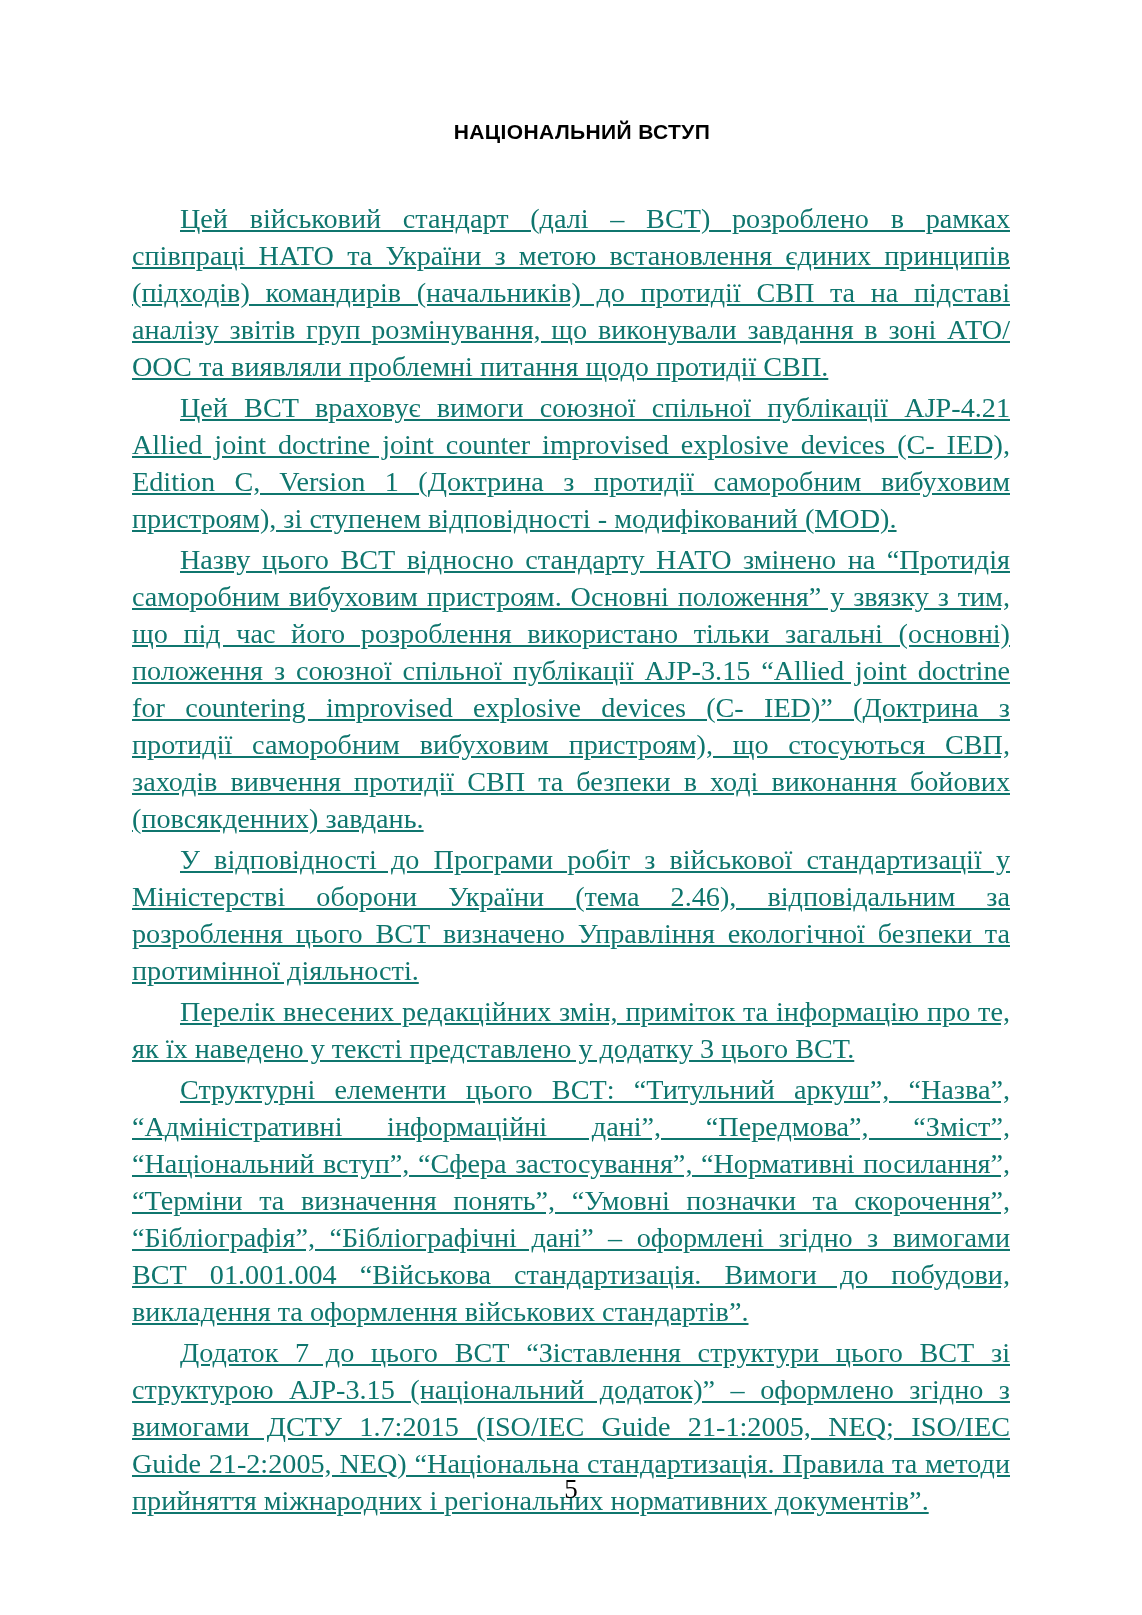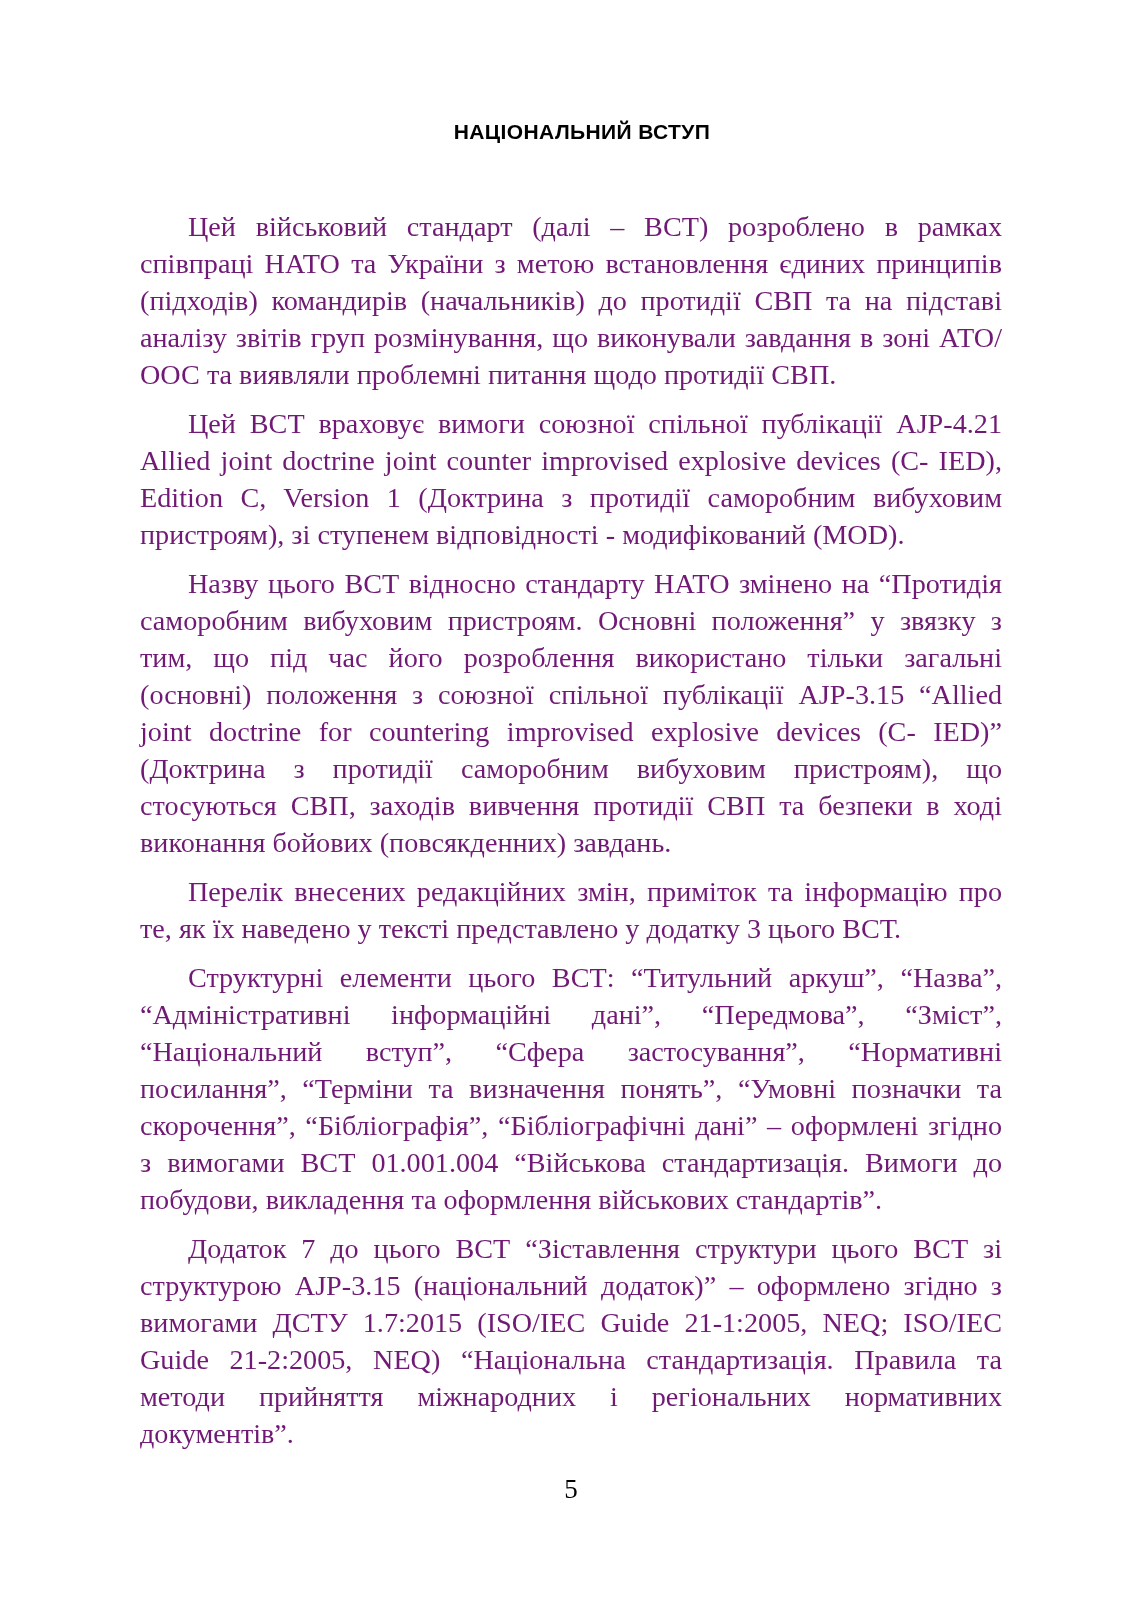--- a/index.html
+++ b/index.html
@@ -36,30 +36,31 @@
     color: #000000;
     padding-left: 11px;
   }
   .body-block {
     position: absolute;
     top: 196px;
     left: 128px;
     width: 886px;
   }
   p.para {
-    margin: 12px;
+    margin: 4px;
     padding: 0;
     text-align: justify;
     text-justify: inter-word;
     text-indent: 48px;
     font-family: "Liberation Serif", serif;
     font-size: 28.2px;
     line-height: 37px;
-    color: #701a75;
+    color: #0f766e;
     hyphens: none;
+    text-decoration: underline;
     -webkit-hyphens: none;
   }
   .page-number {
     position: absolute;
     top: 1474px;
     left: 0;
     width: 1142px;
     text-align: center;
     font-family: "Liberation Serif", serif;
     font-size: 27px;
@@ -70,20 +71,21 @@
 <body>
 
 <div class="page">
 
   <div class="doc-title">НАЦІОНАЛЬНИЙ ВСТУП</div>
 
   <div class="body-block">
     <p class="para">Цей військовий стандарт (далі – ВСТ) розроблено в рамках співпраці НАТО та України з метою встановлення єдиних принципів (підходів) командирів (начальників) до протидії СВП та на підставі аналізу звітів груп розмінування, що виконували завдання в зоні АТО/ООС та виявляли проблемні питання щодо протидії СВП.</p>
     <p class="para">Цей ВСТ враховує вимоги союзної спільної публікації AJP-4.21 Allied joint doctrine joint counter improvised explosive devices (C- IED), Edition C, Version 1 (Доктрина з протидії саморобним вибуховим пристроям), зі ступенем відповідності - модифікований (MOD).</p>
     <p class="para">Назву цього ВСТ відносно стандарту НАТО змінено на “Протидія саморобним вибуховим пристроям. Основні положення” у звязку з тим, що під час його розроблення використано тільки загальні (основні) положення з союзної спільної публікації AJP-3.15 “Allied joint doctrine for countering improvised explosive devices (C- IED)” (Доктрина з протидії саморобним вибуховим пристроям), що стосуються СВП, заходів вивчення протидії СВП та безпеки в ході виконання бойових (повсякденних) завдань.</p>
+    <p class="para">У відповідності до Програми робіт з військової стандартизації у Міністерстві оборони України (тема 2.46), відповідальним за розроблення цього ВСТ визначено Управління екологічної безпеки та протимінної діяльності.</p>
     <p class="para">Перелік внесених редакційних змін, приміток та інформацію про те, як їх наведено у тексті представлено у додатку 3 цього ВСТ.</p>
     <p class="para">Структурні елементи цього ВСТ: “Титульний аркуш”, “Назва”, “Адміністративні інформаційні дані”, “Передмова”, “Зміст”, “Національний вступ”, “Сфера застосування”, “Нормативні посилання”, “Терміни та визначення понять”, “Умовні позначки та скорочення”, “Бібліографія”, “Бібліографічні дані” – оформлені згідно з вимогами ВСТ 01.001.004 “Військова стандартизація. Вимоги до побудови, викладення та оформлення військових стандартів”.</p>
     <p class="para">Додаток 7 до цього ВСТ “Зіставлення структури цього ВСТ зі структурою AJP-3.15 (національний додаток)” – оформлено згідно з вимогами ДСТУ 1.7:2015 (ISO/IEC Guide 21-1:2005, NEQ; ISO/IEC Guide 21-2:2005, NEQ) “Національна стандартизація. Правила та методи прийняття міжнародних і регіональних нормативних документів”.</p>
   </div>
 
   <div class="page-number">5</div>
 
 </div>
 
 </body></html>

